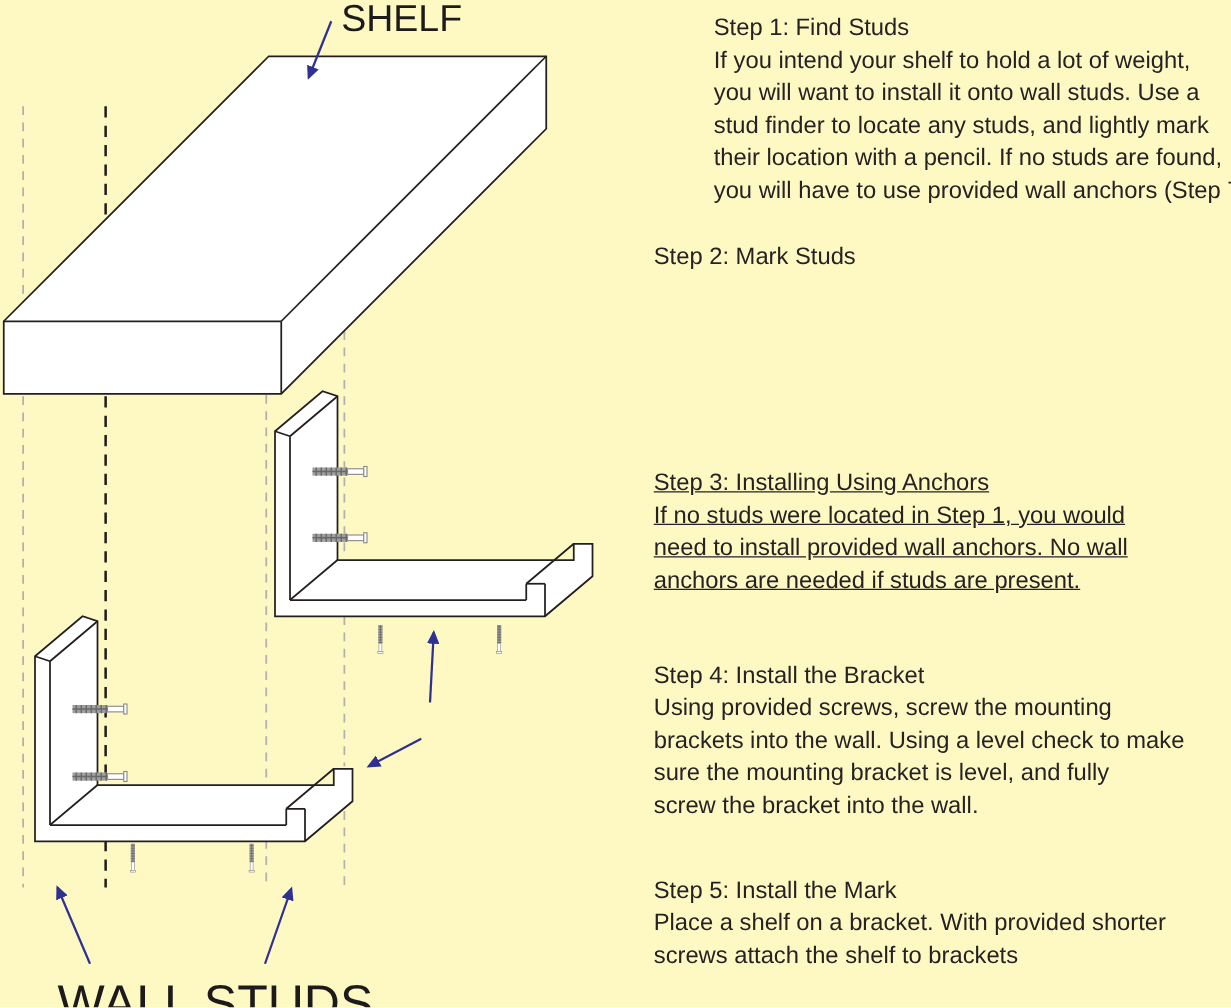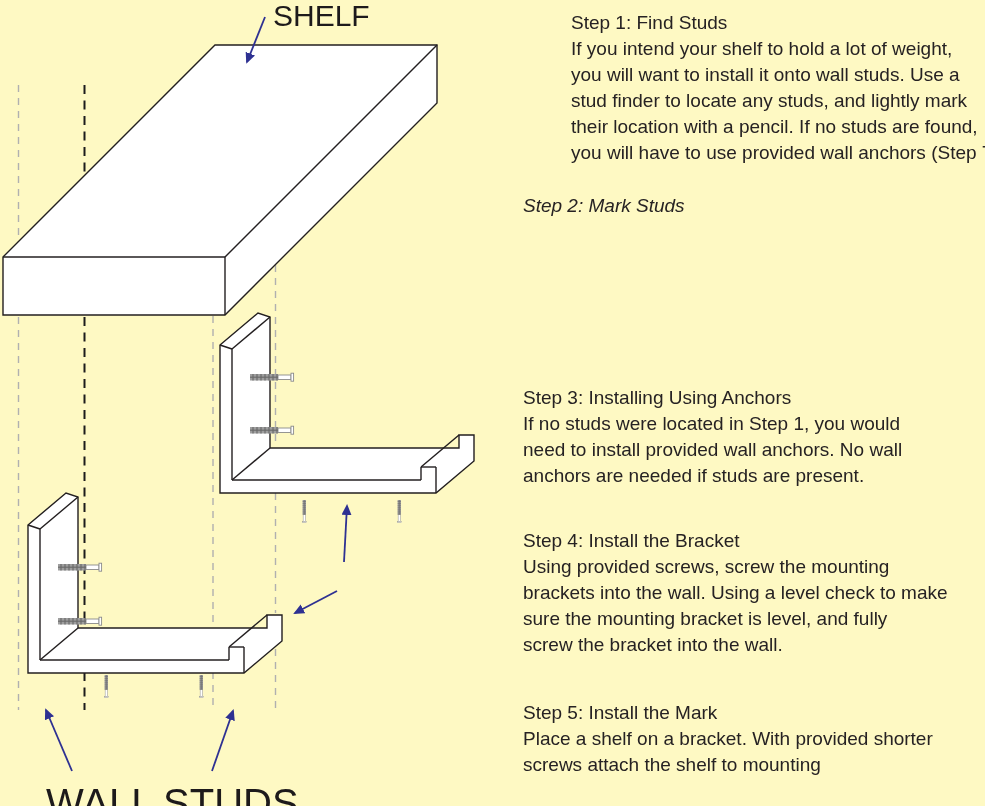--- a/index.html
+++ b/index.html
@@ -21,21 +21,21 @@
     position:absolute;color:#1d1a1b;font-weight:400;line-height:1;white-space:nowrap;
   }
   .label-shelf{left:273px;top:1px;font-size:30px;}
   .label-brackets{left:336px;top:563px;font-size:30px;}
   .label-wallstuds{left:46px;top:771px;font-size:40px;margin-top:12px;}
   .steps-panel{position:absolute;left:523px;top:0;width:462px;height:806px;}
   .step{position:absolute;left:0;width:462px;}
   .step-title,.step-body{
     font-size:19px;line-height:26px;white-space:pre;color:var(--text-color,#231f20);
   }
-  .step-1{top:10px;margin-left:48px;} .step-2{top:193px;font-style:italic;} .step-3{top:385px;} .step-4{top:528px;} .step-5{top:700px;}
+  .step-1{top:10px;margin-left:48px;} .step-2{top:193px;} .step-3{top:374px;text-decoration:underline;} .step-4{top:528px;} .step-5{top:700px;}
 </style>
 </head>
 <body>
 
 <div class="stage">
 
   <svg class="diagram-svg" width="500" height="806" viewBox="0 0 500 806">
     <defs>
       <marker id="ah" markerUnits="userSpaceOnUse" markerWidth="13" markerHeight="10" refX="9" refY="5" orient="auto">
         <path class="arrow-head" d="M0,0 L11,5 L0,10 Z"></path>
@@ -150,17 +150,17 @@
     <div class="step step-4">
       <div class="step-title">Step 4: Install the Bracket</div>
       <div class="step-body">Using provided screws, screw the mounting
 brackets into the wall. Using a level check to make
 sure the mounting bracket is level, and fully
 screw the bracket into the wall.</div>
     </div>
     <div class="step step-5">
       <div class="step-title">Step 5: Install the Mark</div>
       <div class="step-body">Place a shelf on a bracket. With provided shorter
-screws attach the shelf to mounting</div>
+screws attach the shelf to brackets</div>
     </div>
   </div>
 
 </div>
 
 </body></html>

